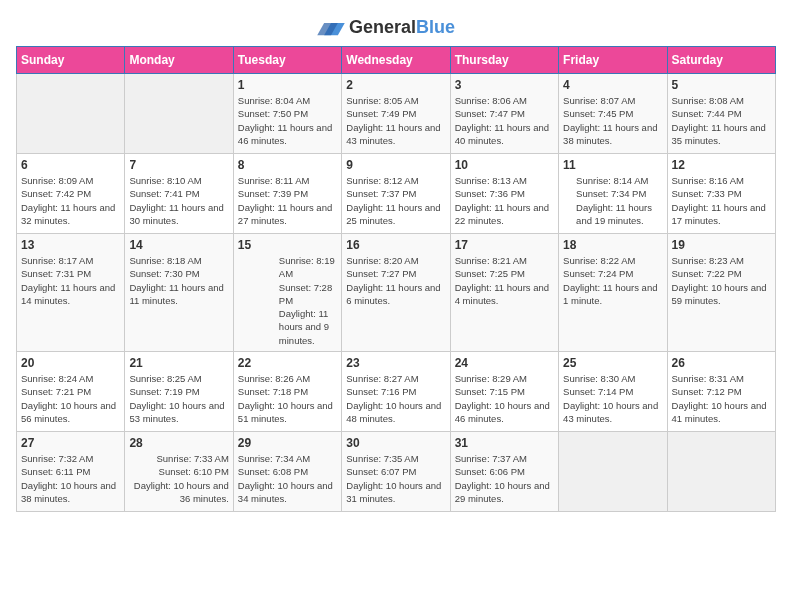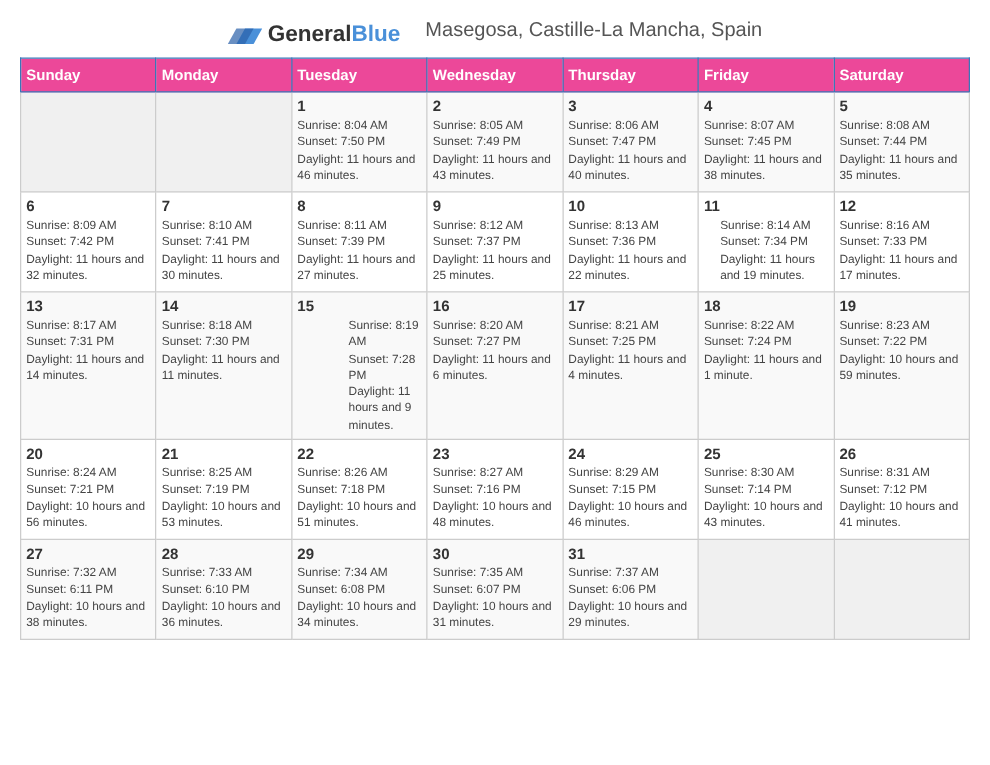--- a/index.html
+++ b/index.html
@@ -87,21 +87,20 @@
   <div class="logo">
     <svg class="logo-icon" viewBox="0 0 40 32" xmlns="http://www.w3.org/2000/svg">
       <polygon points="10,28 30,28 40,10 20,10" fill="#4a90d9"></polygon>
       <polygon points="0,28 20,28 30,10 10,10" fill="#2a5fa8" opacity="0.7"></polygon>
     </svg>
     <div>
       <span style="font-size:18px;font-weight:bold;color:#333;">General</span><span style="font-size:18px;font-weight:bold;color:#4a90d9;">Blue</span>
     </div>
   </div>
   <div class="title-block">
-    <div class="location-title">Masegosa, Castille-La Mancha, Spain</div>
   </div>
 </div>
 
 <table>
   <thead>
     <tr>
     <th>Sunday</th>
         <th>Monday</th>
         <th>Tuesday</th>
         <th>Wednesday</th>
@@ -279,21 +278,21 @@
       </tr>
       <tr>
         <td>
           <span class="day-number">27</span>
           <div class="day-info" style="white-space: pre-line;">Sunrise: 7:32 AM
 Sunset: 6:11 PM
 Daylight: 10 hours and 38 minutes.</div>
         </td>
         <td>
           <span class="day-number">28</span>
-          <div class="day-info" style="white-space: pre-line;">Sunrise: 7:33 AM
+          <div class="day-info" style="white-space: pre-line; text-align: right;">Sunrise: 7:33 AM
 Sunset: 6:10 PM
 Daylight: 10 hours and 36 minutes.</div>
         </td>
         <td>
           <span class="day-number">29</span>
           <div class="day-info" style="white-space: pre-line;">Sunrise: 7:34 AM
 Sunset: 6:08 PM
 Daylight: 10 hours and 34 minutes.</div>
         </td>
         <td>

